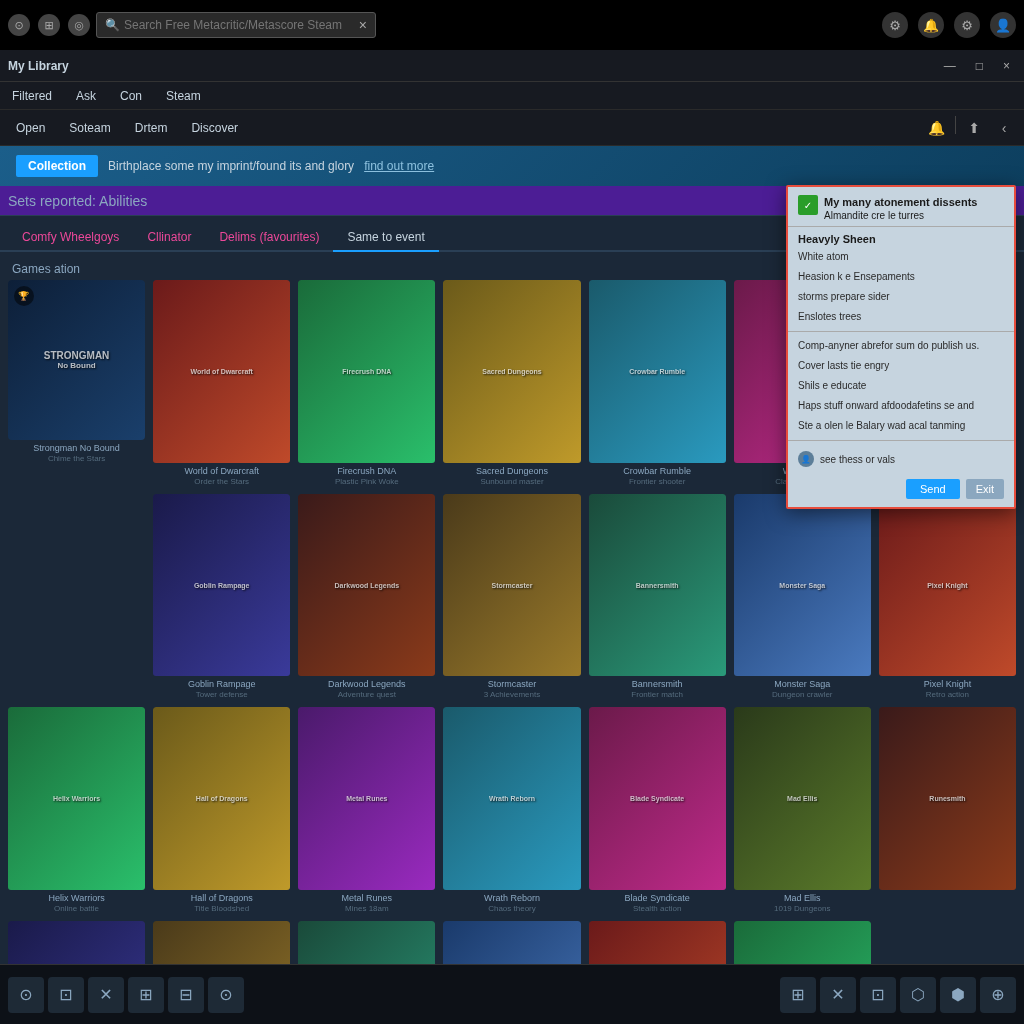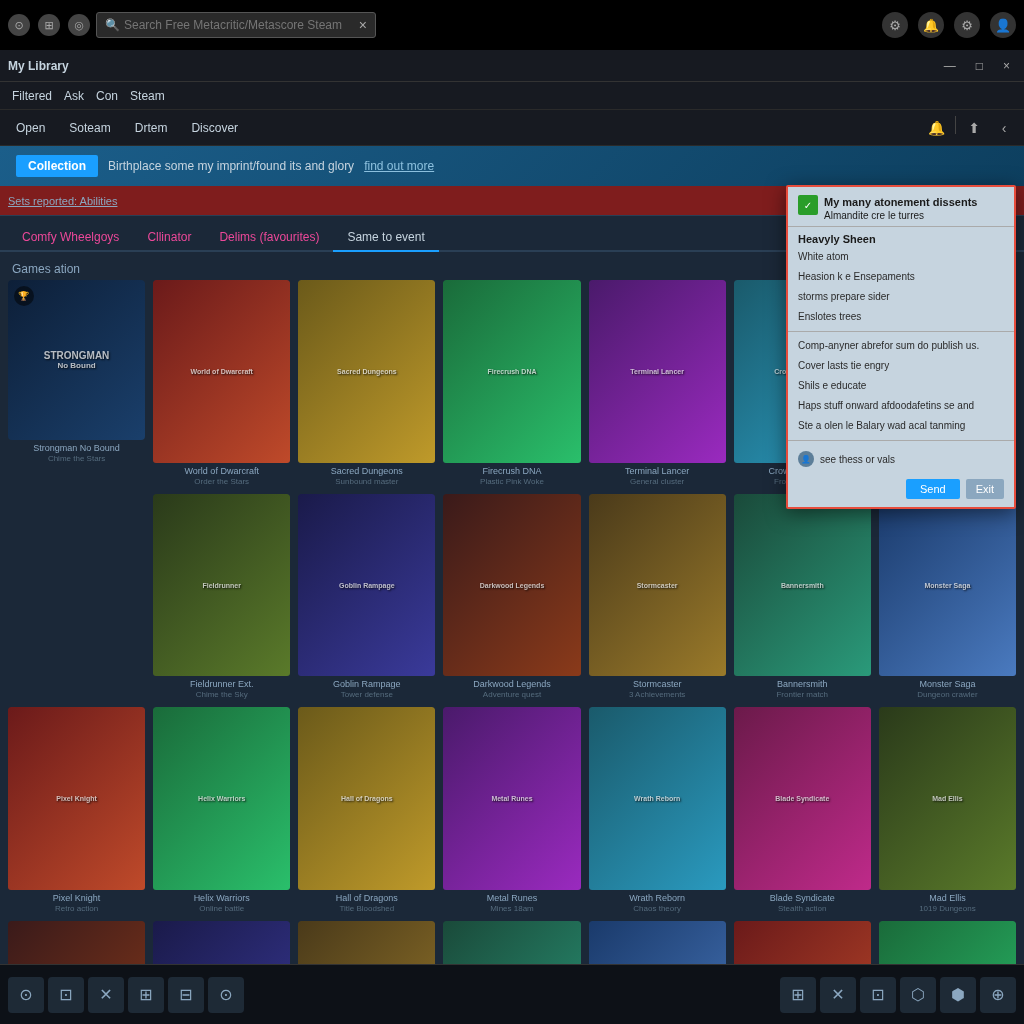--- a/index.html
+++ b/index.html
@@ -110,21 +110,21 @@
       padding: 2px 6px;
     }
 
     
     .menu-bar {
       background: #171a21;
       height: 28px;
       display: flex;
       align-items: center;
       padding: 0 8px;
-      gap: 4px;
+      gap: 16px;
       border-bottom: 1px solid #2a2a2a;
     }
     .menu-item {
       font-size: 12px;
       color: #c6d4df;
       cursor: pointer;
       padding: 2px 4px;
     }
 
     
@@ -198,29 +198,28 @@
     }
     .banner-link {
       font-size: 12px;
       color: #8cc0de;
       text-decoration: underline;
       cursor: pointer;
     }
 
     
     .filter-bar {
-      background: #7f1d1d;
+      background: #4c1d95;
       height: 30px;
       display: flex;
       align-items: center;
       padding: 0 8px;
-      font-size: 11px;
+      font-size: 14px;
       color: #8ba7c0;
       border-bottom: 1px solid #2a3f55;
-      text-decoration: underline;
     }
 
     
     .tab-bar {
       background: #1b2838;
       height: 36px;
       display: flex;
       align-items: flex-end;
       padding: 0 8px;
       border-bottom: 2px solid #2a3f55;
@@ -565,39 +564,32 @@
       </div>
 
       <div class="game-item">
         <div class="game-cover gc-2">
             <div class="game-cover-content">World of Dwarcraft</div>
           </div>
         <div class="game-title">World of Dwarcraft</div>
         <div class="game-subtitle">Order the Stars</div>
       </div>
       <div class="game-item">
+        <div class="game-cover gc-3">
+            <div class="game-cover-content">Firecrush DNA</div>
+          </div>
+        <div class="game-title">Firecrush DNA</div>
+        <div class="game-subtitle">Plastic Pink Woke</div>
+      </div>
+      <div class="game-item">
         <div class="game-cover gc-4">
             <div class="game-cover-content">Sacred Dungeons</div>
           </div>
         <div class="game-title">Sacred Dungeons</div>
         <div class="game-subtitle">Sunbound master</div>
-      </div>
-      <div class="game-item">
-        <div class="game-cover gc-3">
-            <div class="game-cover-content">Firecrush DNA</div>
-          </div>
-        <div class="game-title">Firecrush DNA</div>
-        <div class="game-subtitle">Plastic Pink Woke</div>
-      </div>
-      <div class="game-item">
-        <div class="game-cover gc-5">
-            <div class="game-cover-content">Terminal Lancer</div>
-          </div>
-        <div class="game-title">Terminal Lancer</div>
-        <div class="game-subtitle">General cluster</div>
       </div>
       <div class="game-item">
         <div class="game-cover gc-6">
             <div class="game-cover-content">Crowbar Rumble</div>
           </div>
         <div class="game-title">Crowbar Rumble</div>
         <div class="game-subtitle">Frontier shooter</div>
       </div>
 
       <div class="game-item">

